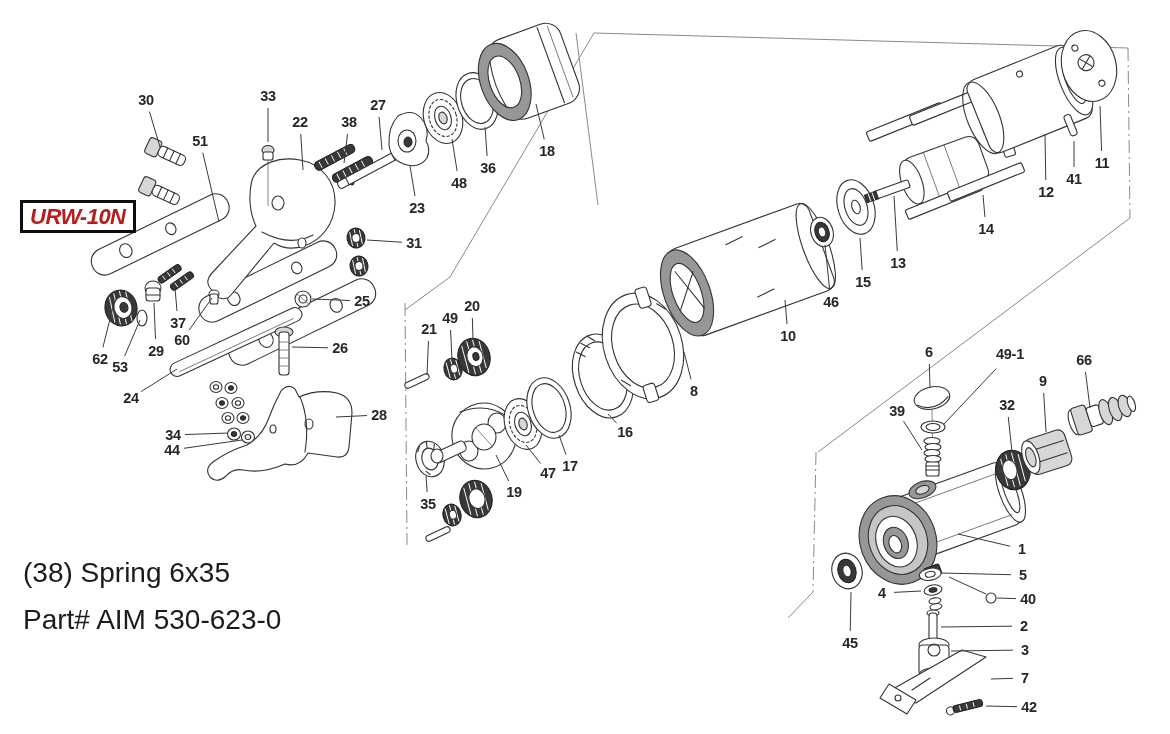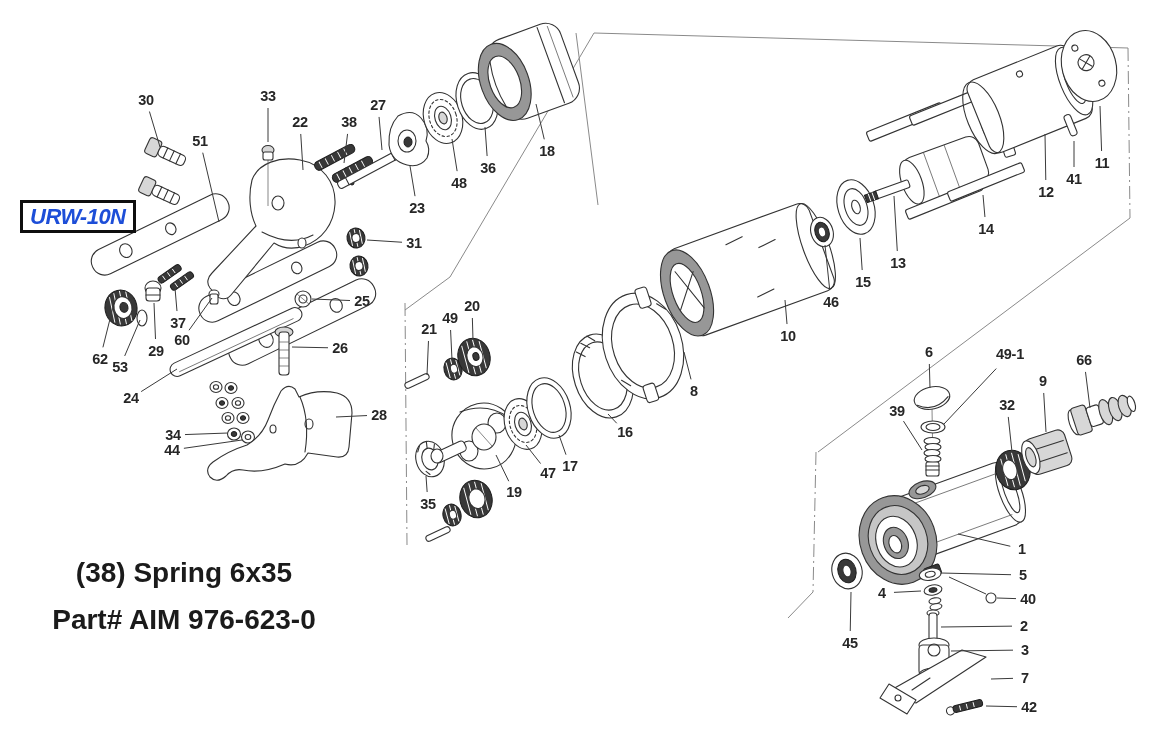--- a/index.html
+++ b/index.html
@@ -17,23 +17,23 @@
   .whl{stroke:#fff;stroke-width:.9;fill:none;}
   .ph{fill:none;stroke:#8a8a8a;stroke-width:1;}
   .phd{fill:none;stroke:#8a8a8a;stroke-width:1;stroke-dasharray:13 4 2 4;}
   .dash{stroke-dasharray:2.5 2.5;}
   .leader{stroke:#3a3a3a;stroke-width:1;fill:none;}
   .callout{font:bold 14.5px "Liberation Sans",sans-serif;fill:#262626;text-anchor:middle;
            letter-spacing:-.3px;}
   
   .model-badge{position:absolute;left:20px;top:200px;background:#fff;border:3px solid #0e0e0e;
     padding:0 7px;height:27px;line-height:27px;font-size:22px;font-weight:bold;font-style:italic;
-    color:#1d4ed8;letter-spacing:-.5px;}
-  .caption{position:absolute;left:23px;top:549px;width:322px;text-align:center;
-    font-size:28px;font-weight:bold;color:#1b1b1b;line-height:47px;white-space:nowrap;}
+    color:#b91c1c;letter-spacing:-.5px;}
+  .caption{position:absolute;left:23px;top:549px;width:322px;
+    font-size:28px;font-weight:normal;color:#1b1b1b;line-height:47px;white-space:nowrap;}
 </style>
 </head>
 <body>
 
 <div class="stage">
 <svg width="1170" height="734" viewBox="0 0 1170 734">
 
   <g>
     <polyline points="594,33 450,277 405,310" class="ph"></polyline>
     <line x1="405" y1="303" x2="407" y2="545" class="phd"></line>
@@ -628,15 +628,15 @@
         <text x="850" y="648" class="callout">45</text>
       </g>
 </svg>
 
 <div class="model-badge">
   <span>URW-10N</span>
 </div>
 
 <div class="caption">
   <div>(38) Spring 6x35</div>
-  <div>Part# AIM 976-623-0</div>
+  <div>Part# AIM 530-623-0</div>
 </div>
 </div>
 
 </body></html>

